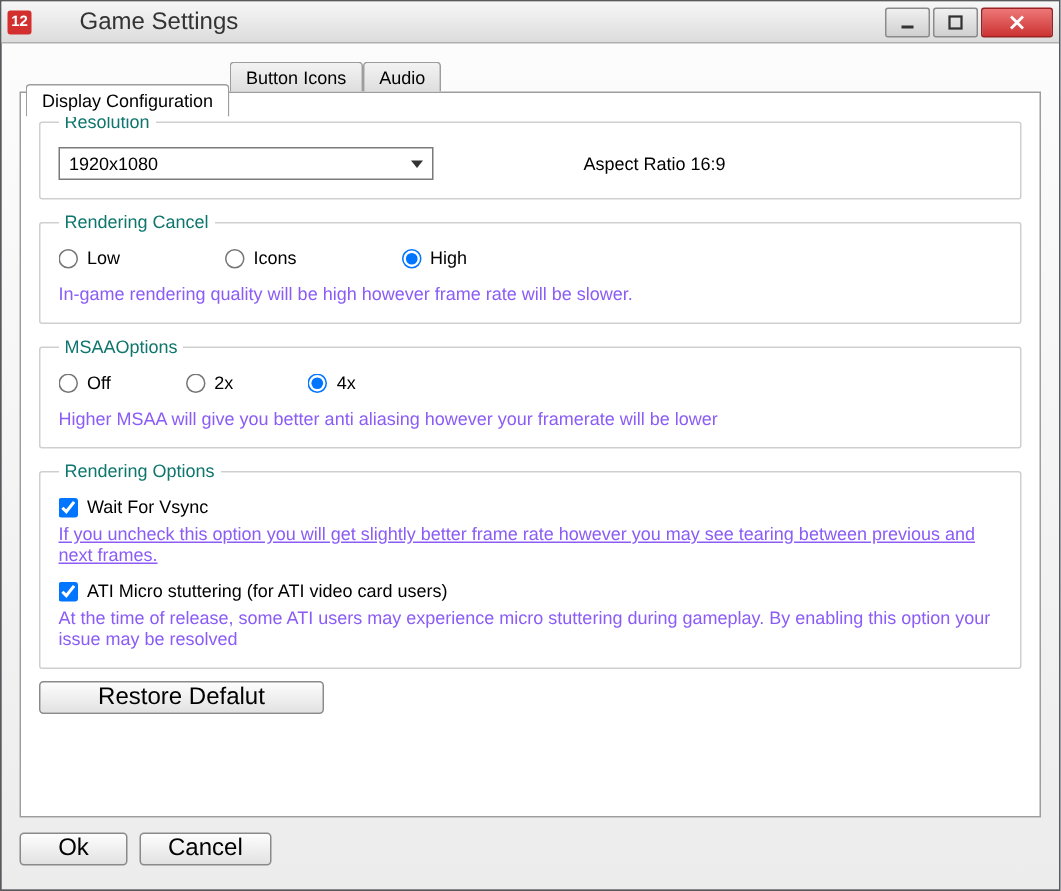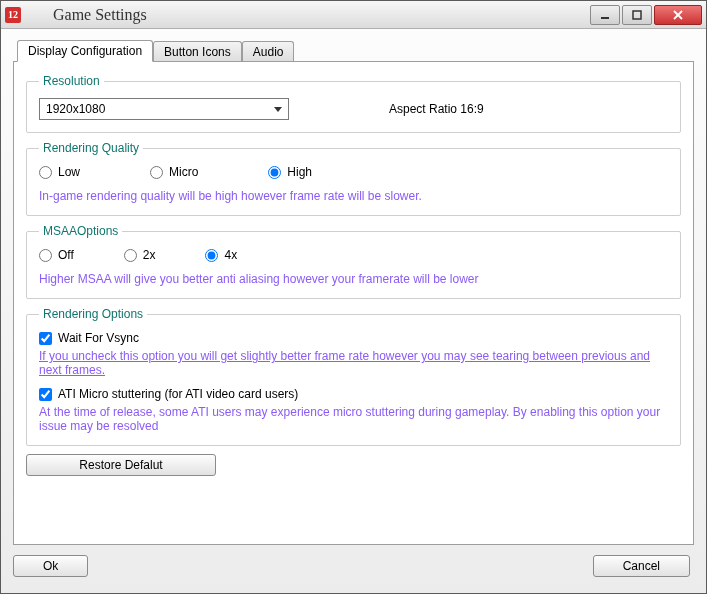--- a/index.html
+++ b/index.html
@@ -1,56 +1,56 @@
 <!DOCTYPE html>
 <html><head>
 <meta charset="utf-8">
 <style>
 * { box-sizing: border-box; margin: 0; padding: 0; }
 body { font-family: "Segoe UI", Tahoma, sans-serif; font-size: 12px; background: #6b7a8f; width: 707px; height: 594px; overflow: hidden; }
 
 .window { width: 707px; height: 594px; background: linear-gradient(#fdfdfd, #ececec); border: 1px solid #5a5a5a; display: flex; flex-direction: column; box-shadow: 0 0 8px rgba(0,0,0,.4); }
 
-.titlebar { height: 28px; background: linear-gradient(#f7f7f7, #dcdcdc); display: flex; align-items: center; padding: 0 4px; border-bottom: 1px solid #b0b0b0; font-family: Liberation Serif, serif; }
+.titlebar { height: 28px; background: linear-gradient(#f7f7f7, #dcdcdc); display: flex; align-items: center; padding: 0 4px; border-bottom: 1px solid #b0b0b0; }
 .titlebar .app-icon { width: 16px; height: 16px; background: #d32f2f; color: #fff; font-size: 10px; font-weight: bold; display: flex; align-items: center; justify-content: center; border-radius: 2px; margin-right: 6px; }
 .titlebar .title { flex: 1; color: #333; font-size: 16px; margin-left: 26px; }
 .titlebar .winbtns { display: flex; gap: 0; }
 .winbtn { width: 30px; height: 20px; display: flex; align-items: center; justify-content: center; background: linear-gradient(#f0f0f0,#d0d0d0); border: 1px solid #8a8a8a; border-radius: 2px; margin-left: 2px; cursor: pointer; }
 .winbtn.close { width: 48px; background: linear-gradient(#e77,#c33); border-color: #922; color: #fff; }
 .winbtn svg { width: 10px; height: 10px; }
 
 .client { flex: 1; padding: 10px 12px 6px 12px; display: flex; flex-direction: column; }
 
 .tabs-row { display: flex; height: 22px; margin-left: 4px; }
-.tab { padding: 3px 10px; background: linear-gradient(#fbfbfb,#eaeaea); border: 1px solid #9d9d9d; border-bottom: none; border-top-left-radius: 3px; border-top-right-radius: 3px; margin-right: 0; cursor: pointer; position: relative; top: 1px; font-size: 12px; }
+.tab { padding: 3px 10px; background: linear-gradient(#fbfbfb,#eaeaea); border: 1px solid #9d9d9d; border-bottom: none; border-top-left-radius: 3px; border-top-right-radius: 3px; margin-right: 0; cursor: pointer; position: relative; top: 17px; font-size: 12px; }
 .tab.active { background: #fff; z-index: 2; border-bottom: 1px solid #fff; }
 .tab:not(.active) { background: linear-gradient(#f3f3f3,#dedede); top: 2px; height: 20px; text-align: center; }
 
 .tabpanel { border: 1px solid #9d9d9d; background: #fff; flex: 1; padding: 12px 12px 8px 12px; overflow: auto; }
 
 fieldset.group { border: 1px solid #cfcfcf; border-radius: 2px; margin-bottom: 8px; padding: 10px 12px 12px 12px; }
 fieldset.group > legend { padding: 0 4px; color: #0f766e; font-size: 12px; }
 
 .dropdown { width: 250px; height: 22px; border: 1px solid #7a7a7a; background: #fff; display: inline-flex; align-items: center; padding: 0 6px; cursor: pointer; justify-content: space-between; }
 .chevron { border-left: 4px solid transparent; border-right: 4px solid transparent; border-top: 5px solid #333; }
 
 .row { display: flex; align-items: center; gap: 60px; }
 .row.radio { gap: 70px; }
 .radio-opt, .check-opt { display: flex; align-items: center; gap: 6px; cursor: pointer; }
 input[type=radio], input[type=checkbox] { cursor: pointer; }
 label { cursor: pointer; }
 
 .desc { margin-top: 10px; color: #8b5cf6; font-size: 12px; }
 
-.button { height: 22px; padding: 0 29px; background: linear-gradient(#fdfdfd,#e2e2e2); border: 1px solid #8a8a8a; border-radius: 3px; cursor: pointer; font-size: 12px; min-width: 72px; }
+.button { height: 22px; padding: 0 18px; background: linear-gradient(#fdfdfd,#e2e2e2); border: 1px solid #8a8a8a; border-radius: 3px; cursor: pointer; font-size: 16px; min-width: 72px; }
 
 .restore-row { margin-top: 6px; }
 .restore-row .button { width: 190px; }
 
-.footer { display: flex; justify-content: space-between; gap: 8px; padding: 10px 4px 10px 0; }
+.footer { display: flex; justify-content: flex-start; gap: 8px; padding: 10px 4px 10px 0; }
 
 .aspect { margin-left: 40px; }
 </style>
 </head>
 <body>
 
 <div class="window">
 
   <div class="titlebar">
     <div class="app-icon">12</div>
@@ -90,29 +90,29 @@
         <div class="row">
           <div class="dropdown">
             <span>1920x1080</span>
             <span class="chevron"></span>
           </div>
           <span class="aspect">Aspect Ratio 16:9</span>
         </div>
       </fieldset>
 
       <fieldset class="group">
-        <legend>Rendering Quality</legend>
+        <legend>Rendering Cancel</legend>
         <div class="row radio">
           <span class="radio-opt">
             <input type="radio" name="q" style="">
             <label>Low</label>
           </span>
           <span class="radio-opt">
             <input type="radio" name="q" style="">
-            <label>Micro</label>
+            <label>Icons</label>
           </span>
           <span class="radio-opt">
             <input type="radio" name="q" checked="" style="">
             <label>High</label>
           </span>
         </div>
         <div class="desc">In-game rendering quality will be high however frame rate will be slower.</div>
       </fieldset>
 
       <fieldset class="group">

